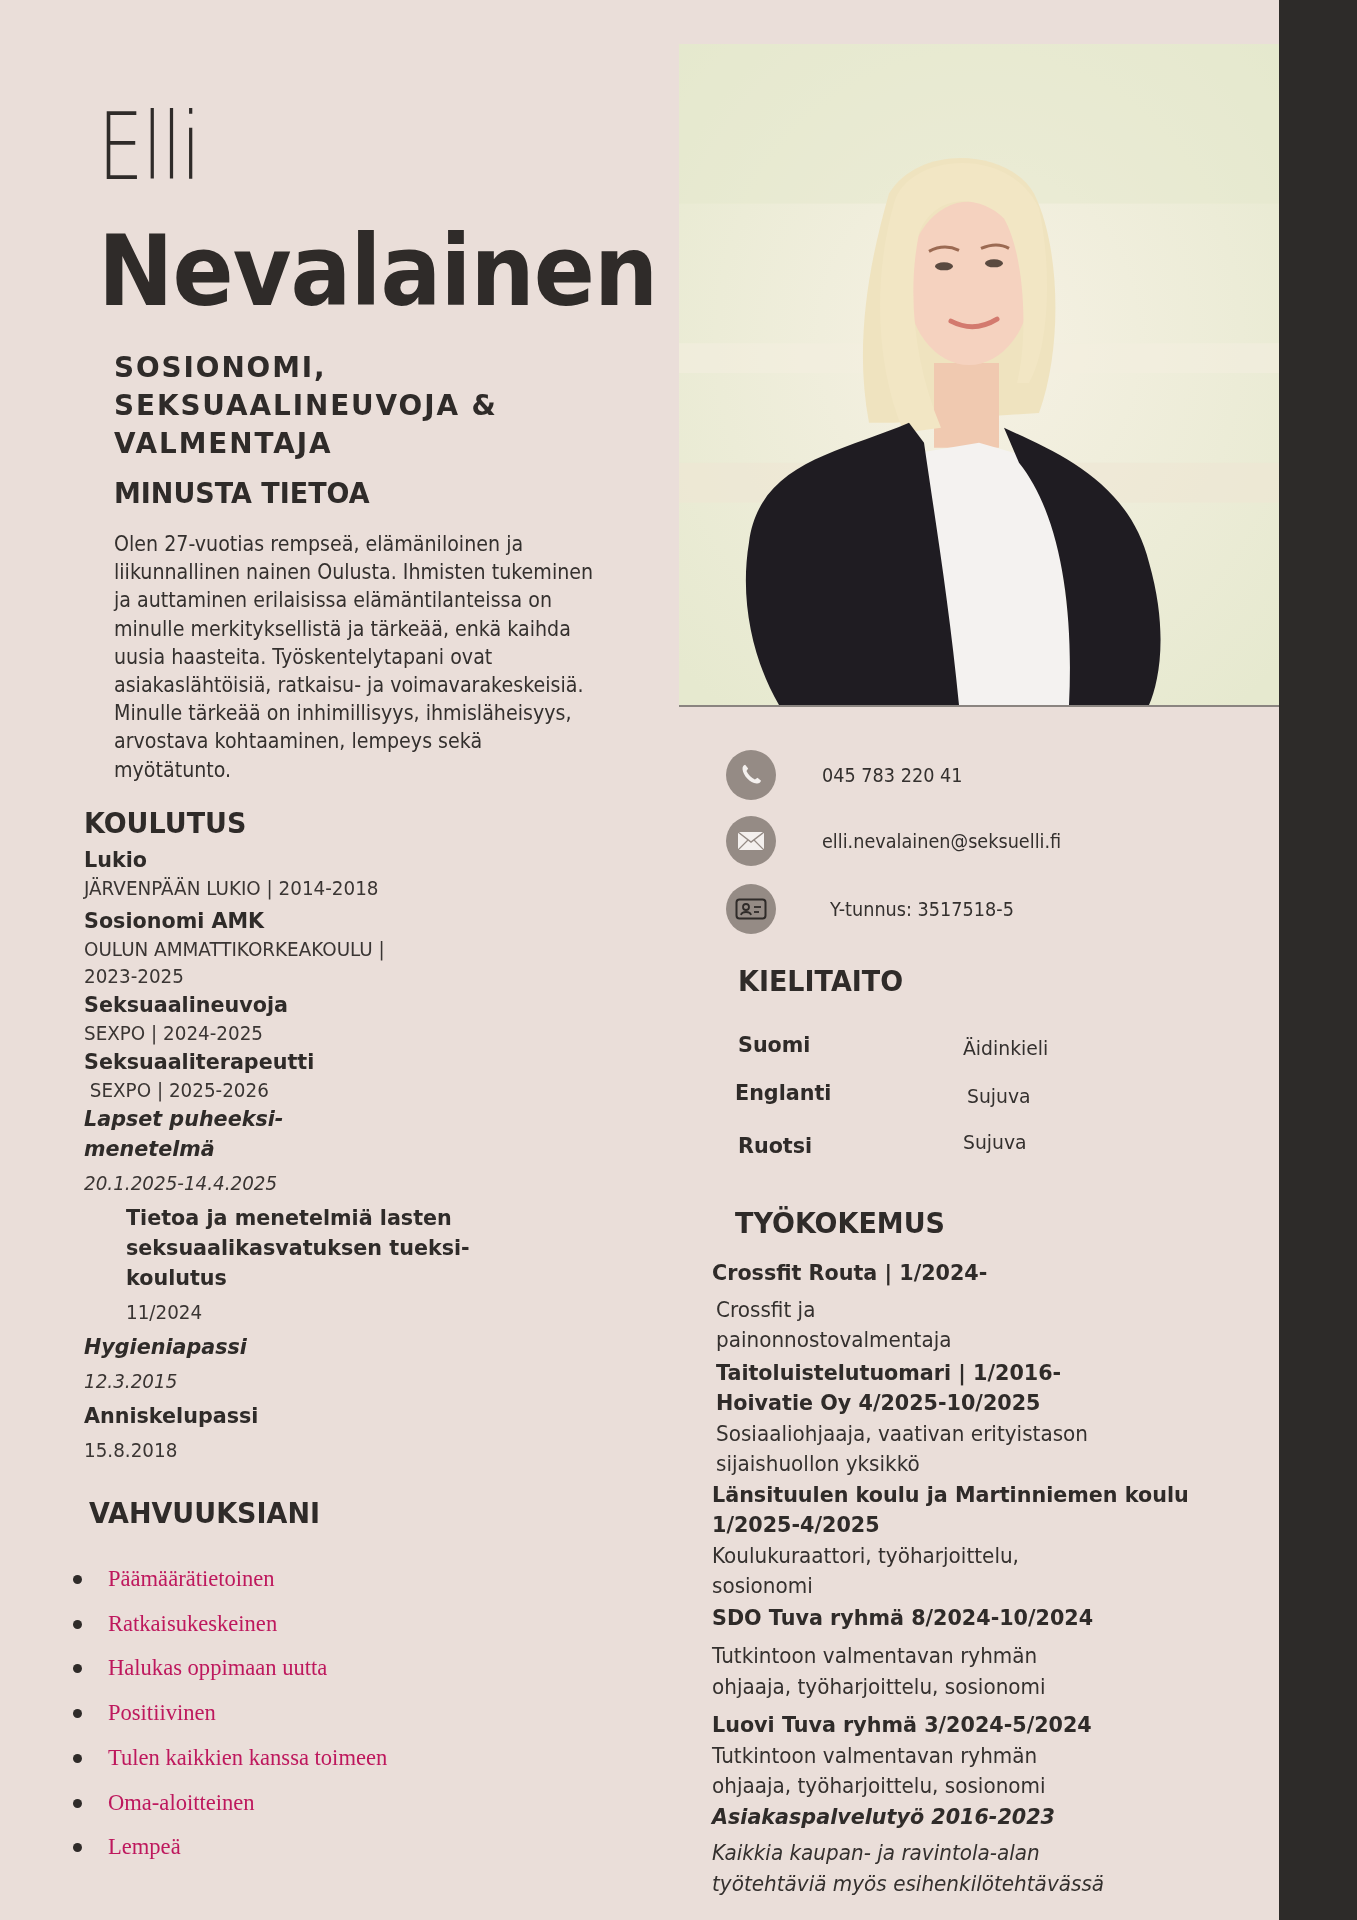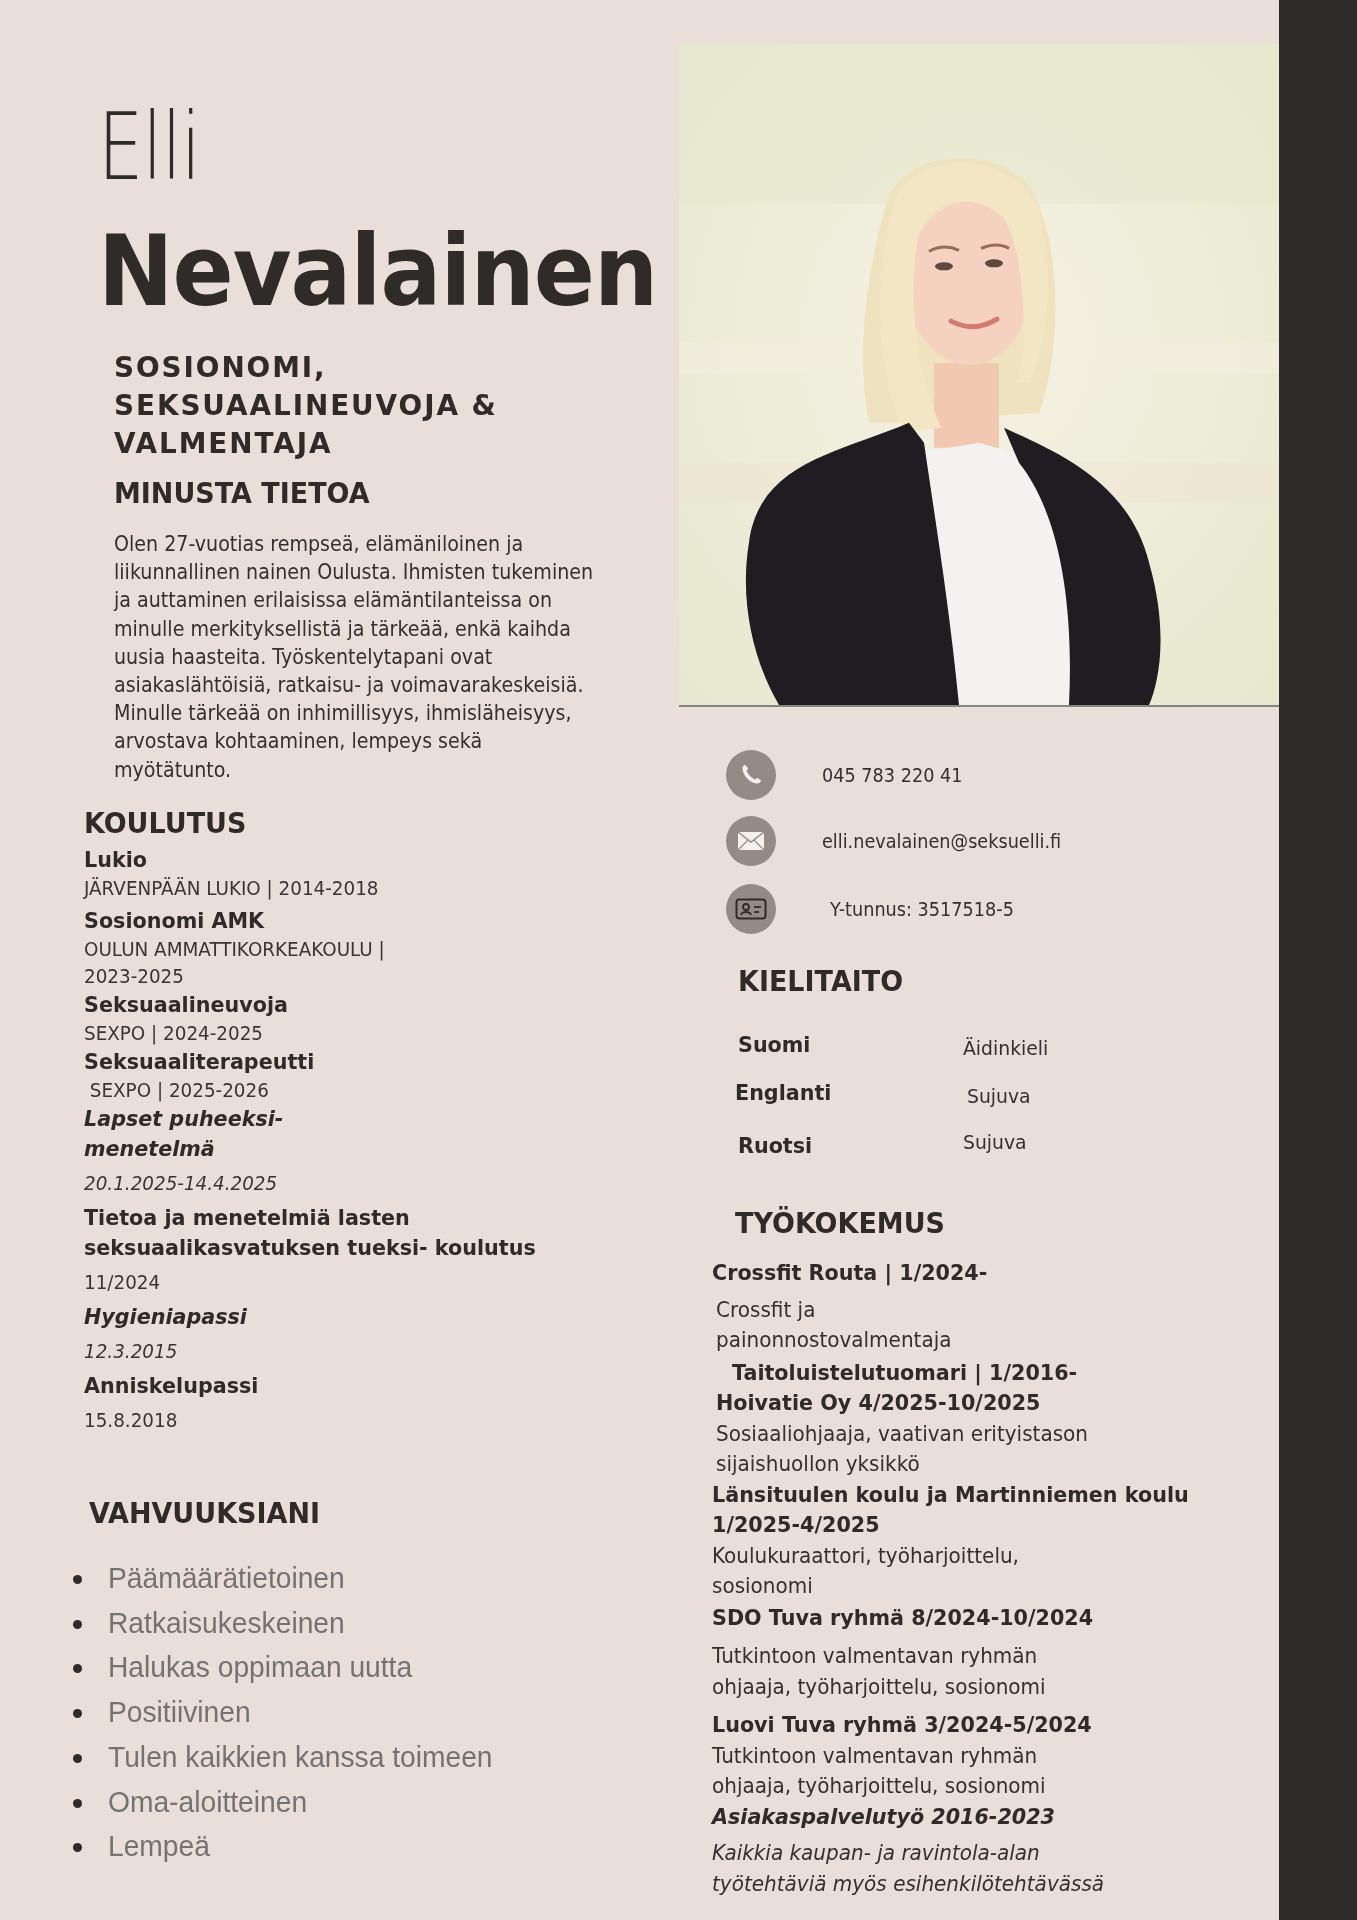--- a/index.html
+++ b/index.html
@@ -64,22 +64,22 @@
     font-family: "DejaVu Sans", sans-serif;
     font-size: 19.5px; line-height: 27px; color: #3a3533;
     transform: scaleX(0.94); transform-origin: left top;
   }
 
   
   #str-h { left: 89px; top: 1496px; }
   #str-list { left: 70px; top: 1556px; list-style: none; }
   #str-list li {
     position: relative; padding-left: 38px;
-    font-family: Liberation Sans, sans-serif;
-    font-size: 30px; line-height: 44.7px; color: #737373;
+    font-family: Liberation Serif, serif;
+    font-size: 24px; line-height: 44.7px; color: #be185d;
   }
   #str-list li .dot {
     position: absolute; left: 3px; top: 19px;
     width: 9px; height: 9px; border-radius: 50%; background: #2f2b29;
   }
   #str-list li .txt { display: inline-block; transform: scaleX(0.94); transform-origin: left top; }
 
   
   #photo {
     left: 679px; top: 44px; width: 600px; height: 663px;
@@ -175,21 +175,21 @@
     </div>
     <div style="margin-top: 0px;">
       <div class="edu-title">Seksuaaliterapeutti</div>
       <div class="edu-sub" style="margin-top: 0px; white-space: pre;"> SEXPO | 2025-2026</div>
     </div>
     <div style="margin-top: 0px; font-style: italic;">
       <div class="edu-title">Lapset puheeksi-</div>
       <div class="edu-title">menetelmä</div>
       <div class="edu-sub" style="margin-top: 6px; white-space: pre;">20.1.2025-14.4.2025</div>
     </div>
-    <div style="margin-top: 6px;">
+    <div style="margin-top: 6px; margin-left: 42px;">
       <div class="edu-title">Tietoa ja menetelmiä lasten</div>
       <div class="edu-title">seksuaalikasvatuksen tueksi- koulutus</div>
       <div class="edu-sub" style="margin-top: 6px; white-space: pre;">11/2024</div>
     </div>
     <div style="margin-top: 6px; font-style: italic;">
       <div class="edu-title">Hygieniapassi</div>
       <div class="edu-sub" style="margin-top: 6px; white-space: pre;">12.3.2015</div>
     </div>
     <div style="margin-top: 6px;">
       <div class="edu-title">Anniskelupassi</div>
@@ -285,21 +285,21 @@
 <div class="abs lang-name" style="left:738px; top:1133px;">Ruotsi</div>
 <div class="abs lang-level" style="left:963px; top:1130px;">Sujuva</div>
 
 <div id="work-h" class="abs section-h">TYÖKOKEMUS</div>
 <div id="work-list" class="abs">
     <div style="margin-top: 0px;">
       <div class="work-title">Crossfit Routa | 1/2024-</div>
       <div class="work-desc" style="margin-top: 6px; margin-left: 4px;">Crossfit ja</div>
       <div class="work-desc" style="margin-left: 4px;">painonnostovalmentaja</div>
     </div>
-    <div style="margin-top: 2px; margin-left: 20px;">
+    <div style="margin-top: 2px; margin-left: 4px;">
       <div class="work-title">Taitoluistelutuomari | 1/2016-</div>
     </div>
     <div style="margin-top: 0px; margin-left: 4px;">
       <div class="work-title">Hoivatie Oy 4/2025-10/2025</div>
       <div class="work-desc" style="margin-top: 0px;">Sosiaaliohjaaja, vaativan erityistason</div>
       <div class="work-desc">sijaishuollon yksikkö</div>
     </div>
     <div style="margin-top: 0px;">
       <div class="work-title">Länsituulen koulu ja Martinniemen koulu</div>
       <div class="work-title">1/2025-4/2025</div>

